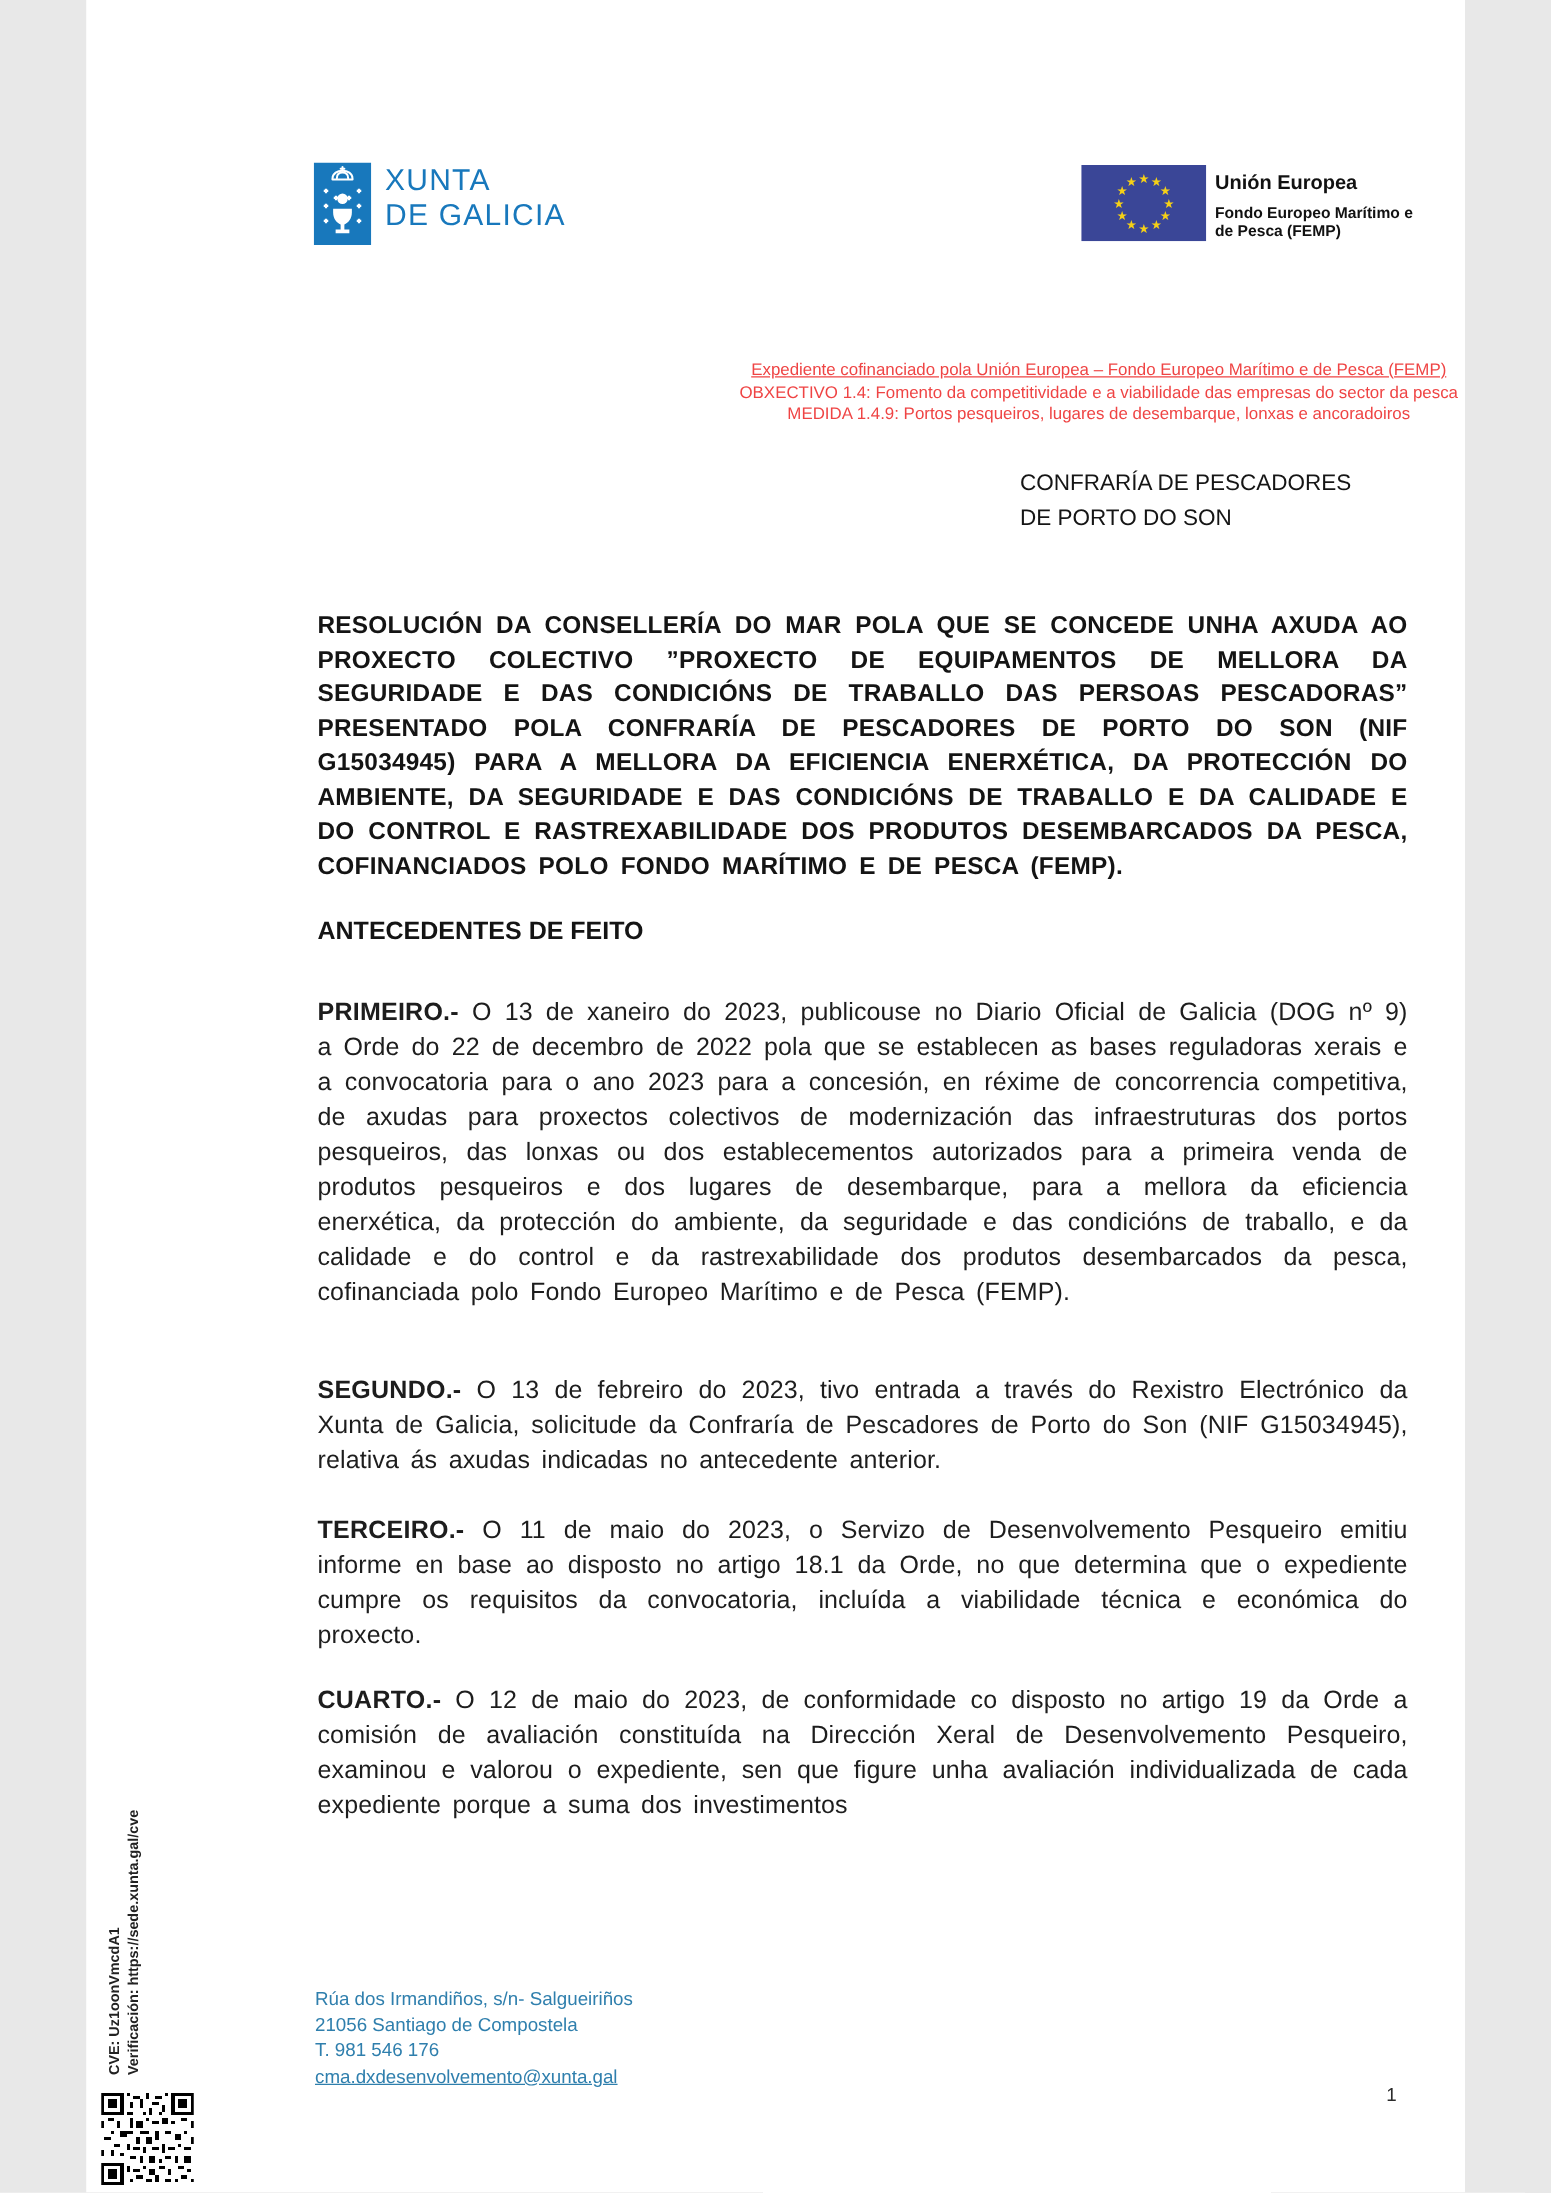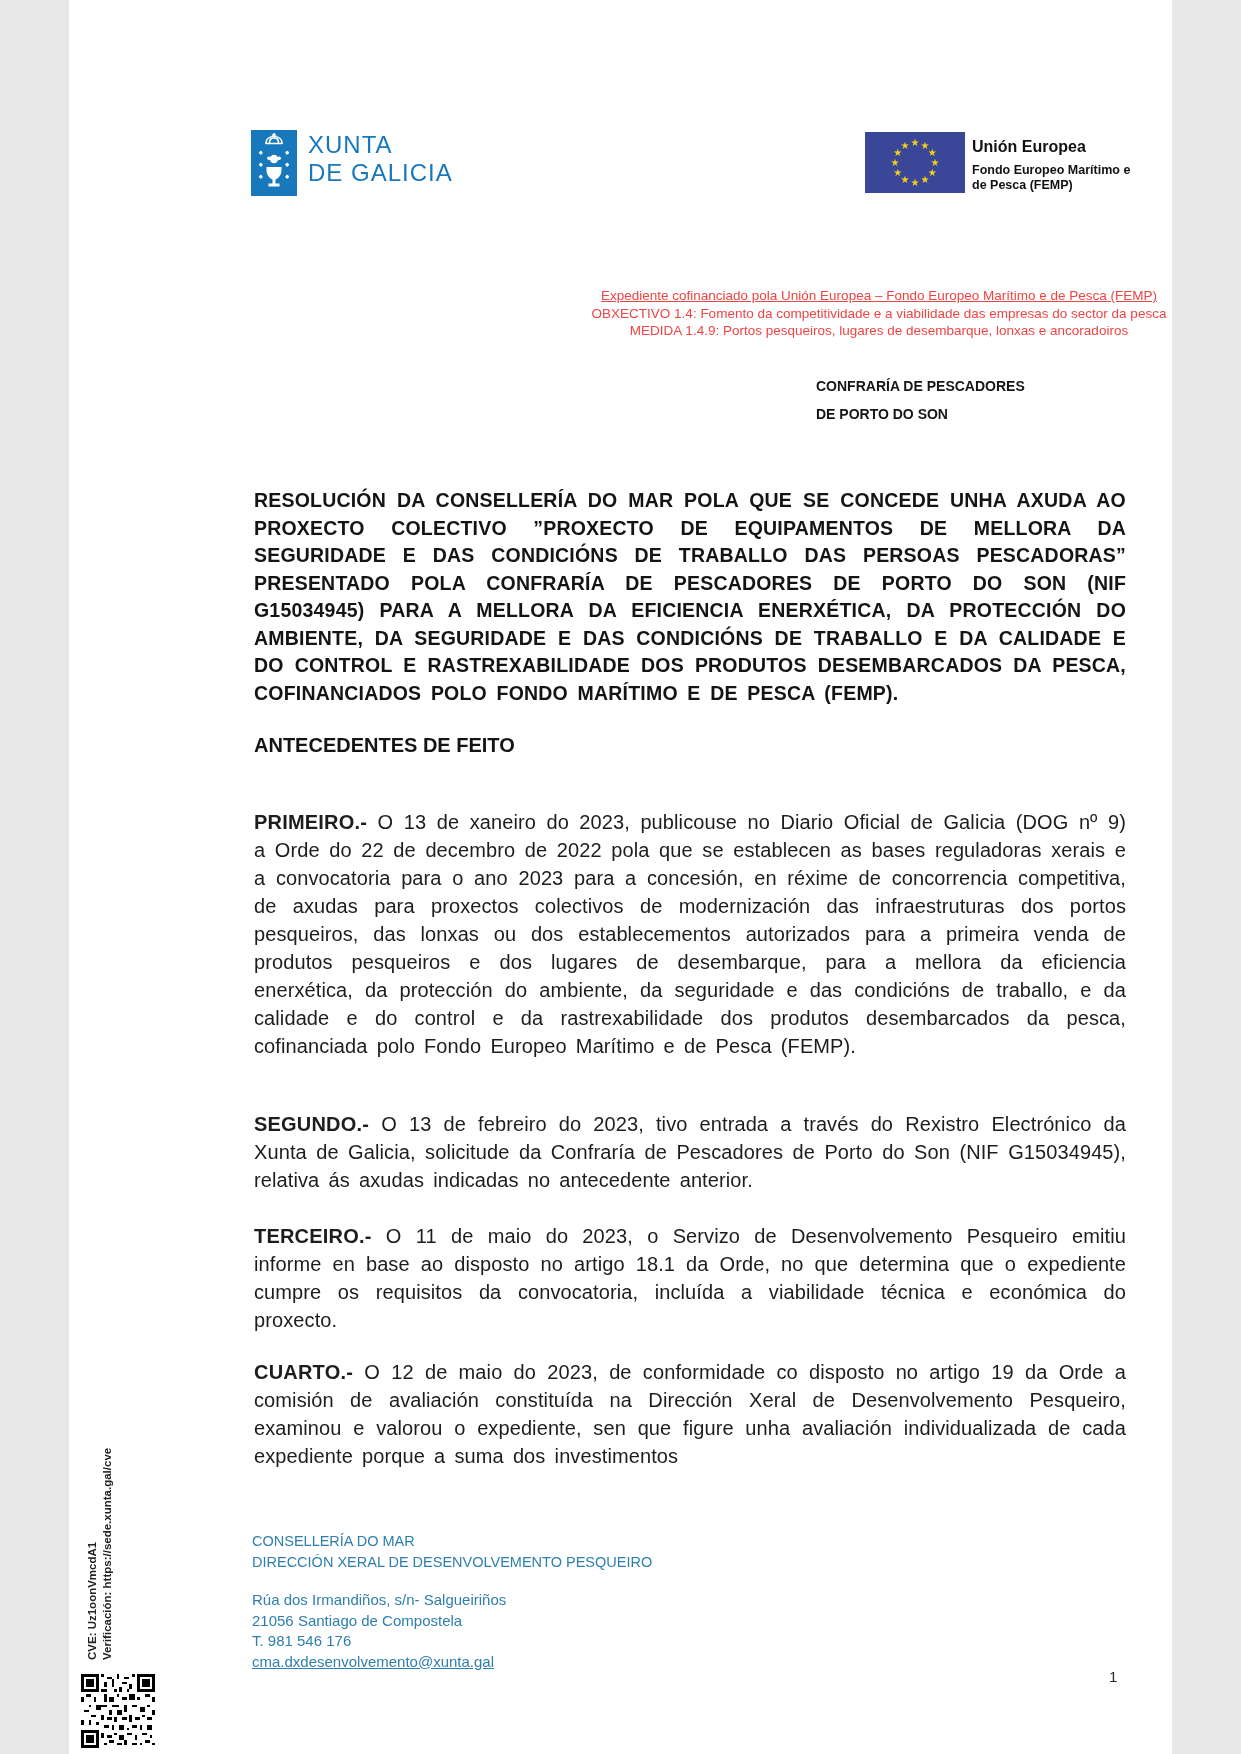--- a/index.html
+++ b/index.html
@@ -28,42 +28,41 @@
   .funding{
     left:420px;top:287px;width:780px;
     font-size:13.5px;line-height:17.6px;
     text-align:center;color:#ef4444;
   }
   .funding .u{text-decoration:underline;}
 
   
   .recipient{
     left:747px;top:372px;
-    font-size:14px;line-height:28px;font-weight:bold;color:#151515;
+    font-size:18px;line-height:28px;font-weight:normal;color:#151515;
   }
 
   
   .col{left:185px;width:872px;}
   .doc-title{
     top:487px;
     font-size:19.5px;line-height:27.5px;font-weight:bold;
     text-align:justify;text-align-last:left;
     letter-spacing:0.2px;word-spacing:4px;
     color:#141414;
   }
   .section-heading{
     top:734px;
     font-size:20px;font-weight:bold;color:#141414;
   }
   .para{
     font-size:20px;line-height:28px;
     text-align:justify;text-align-last:left;
     letter-spacing:0.1px;word-spacing:3.5px;
     color:#1d1d1d;
-    margin-top:12px;
   }
   .para b{letter-spacing:0.2px;}
   .p1{top:796px;}
   .p2{top:1098px;}
   .p3{top:1210px;}
   .p4{top:1346px;}
 
   
   .footer-org{
     left:183px;top:1531px;
@@ -169,24 +168,20 @@
   <div class="abs col section-heading">ANTECEDENTES DE FEITO</div>
 
   <div class="abs col para p1"><b>PRIMEIRO.-</b><span> O 13 de xaneiro do 2023, publicouse no Diario Oficial de Galicia (DOG nº 9) a Orde do 22 de decembro de 2022 pola que se establecen as bases reguladoras xerais e a convocatoria para o ano 2023 para a concesión, en réxime de concorrencia competitiva, de axudas para proxectos colectivos de modernización das infraestruturas dos portos pesqueiros, das lonxas ou dos establecementos autorizados para a primeira venda de produtos pesqueiros e dos lugares de desembarque, para a mellora da eficiencia enerxética, da protección do ambiente, da seguridade e das condicións de traballo, e da calidade e do control e da rastrexabilidade dos produtos desembarcados da pesca, cofinanciada polo Fondo Europeo Marítimo e de Pesca (FEMP).</span></div>
 
   <div class="abs col para p2"><b>SEGUNDO.-</b><span> O 13 de febreiro do 2023, tivo entrada a través do Rexistro Electrónico da Xunta de Galicia, solicitude da Confraría de Pescadores de Porto do Son (NIF G15034945), relativa ás axudas indicadas no antecedente anterior.</span></div>
 
   <div class="abs col para p3"><b>TERCEIRO.-</b><span> O 11 de maio do 2023, o Servizo de Desenvolvemento Pesqueiro emitiu informe en base ao disposto no artigo 18.1 da Orde, no que determina que o expediente cumpre os requisitos da convocatoria, incluída a viabilidade técnica e económica do proxecto.</span></div>
 
   <div class="abs col para p4"><b>CUARTO.-</b><span> O 12 de maio do 2023, de conformidade co disposto no artigo 19 da Orde a comisión de avaliación constituída na Dirección Xeral de Desenvolvemento Pesqueiro, examinou e valorou o expediente, sen que figure unha avaliación individualizada de cada expediente porque a suma dos investimentos</span></div>
 
-  <div class="abs footer-org">
-    <div>CONSELLERÍA DO MAR</div>
-    <div>DIRECCIÓN XERAL DE DESENVOLVEMENTO PESQUEIRO</div>
-  </div>
   <div class="abs footer-addr">
     <div>Rúa dos Irmandiños, s/n- Salgueiriños</div>
     <div>21056  Santiago de Compostela</div>
     <div>T. 981 546 176</div>
     <div><a href="#">cma.dxdesenvolvemento@xunta.gal</a></div>
   </div>
   <div class="abs page-number">1</div>
 
   <div class="abs cve-strip">
     <div>CVE: Uz1oonVmcdA1</div>

